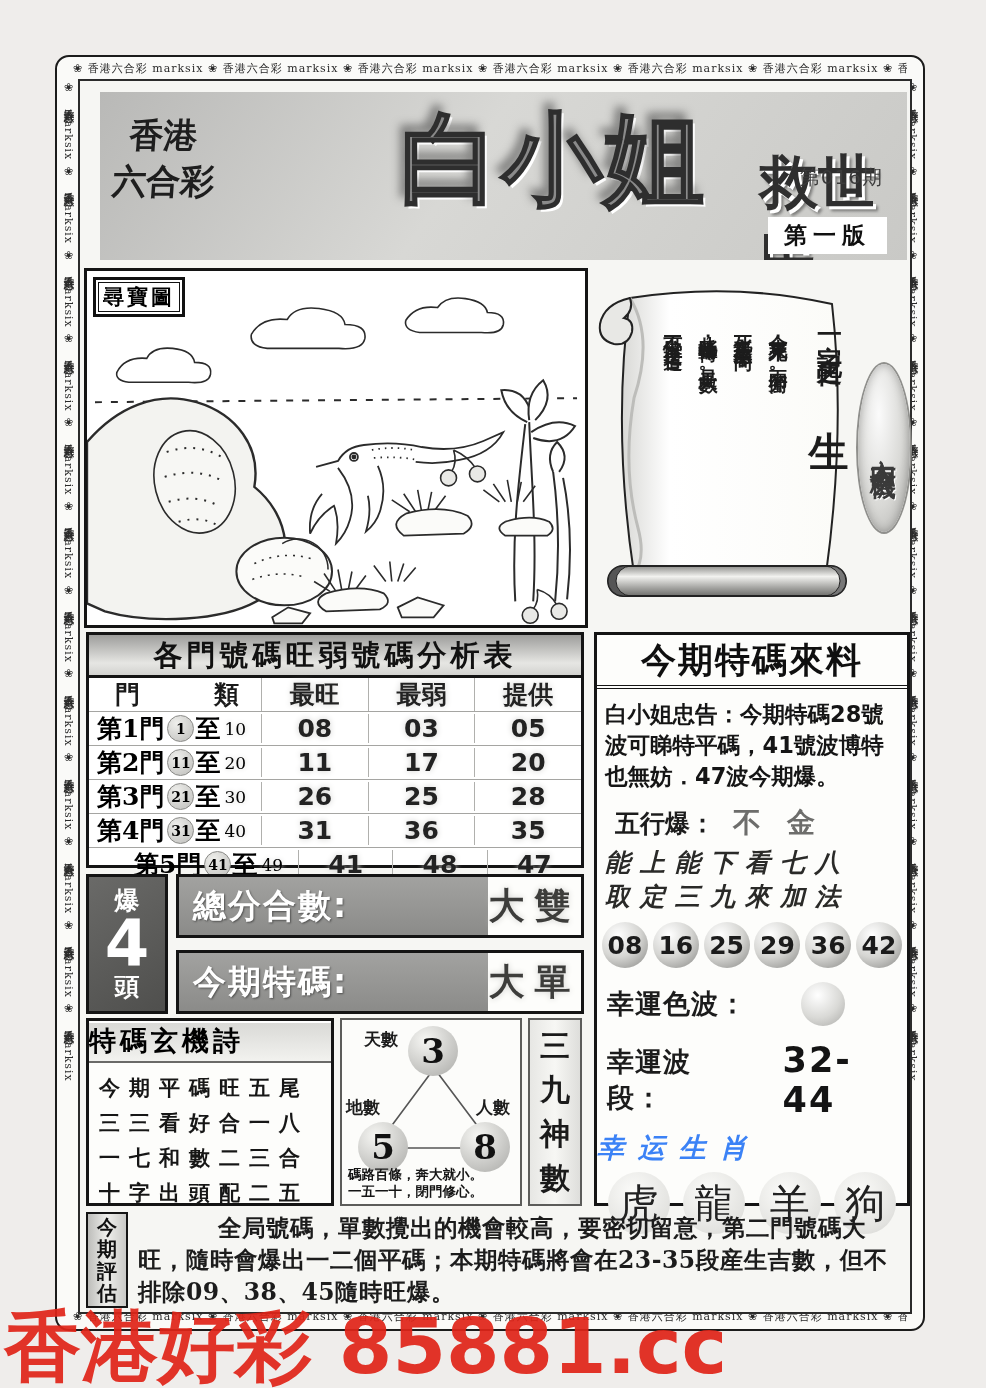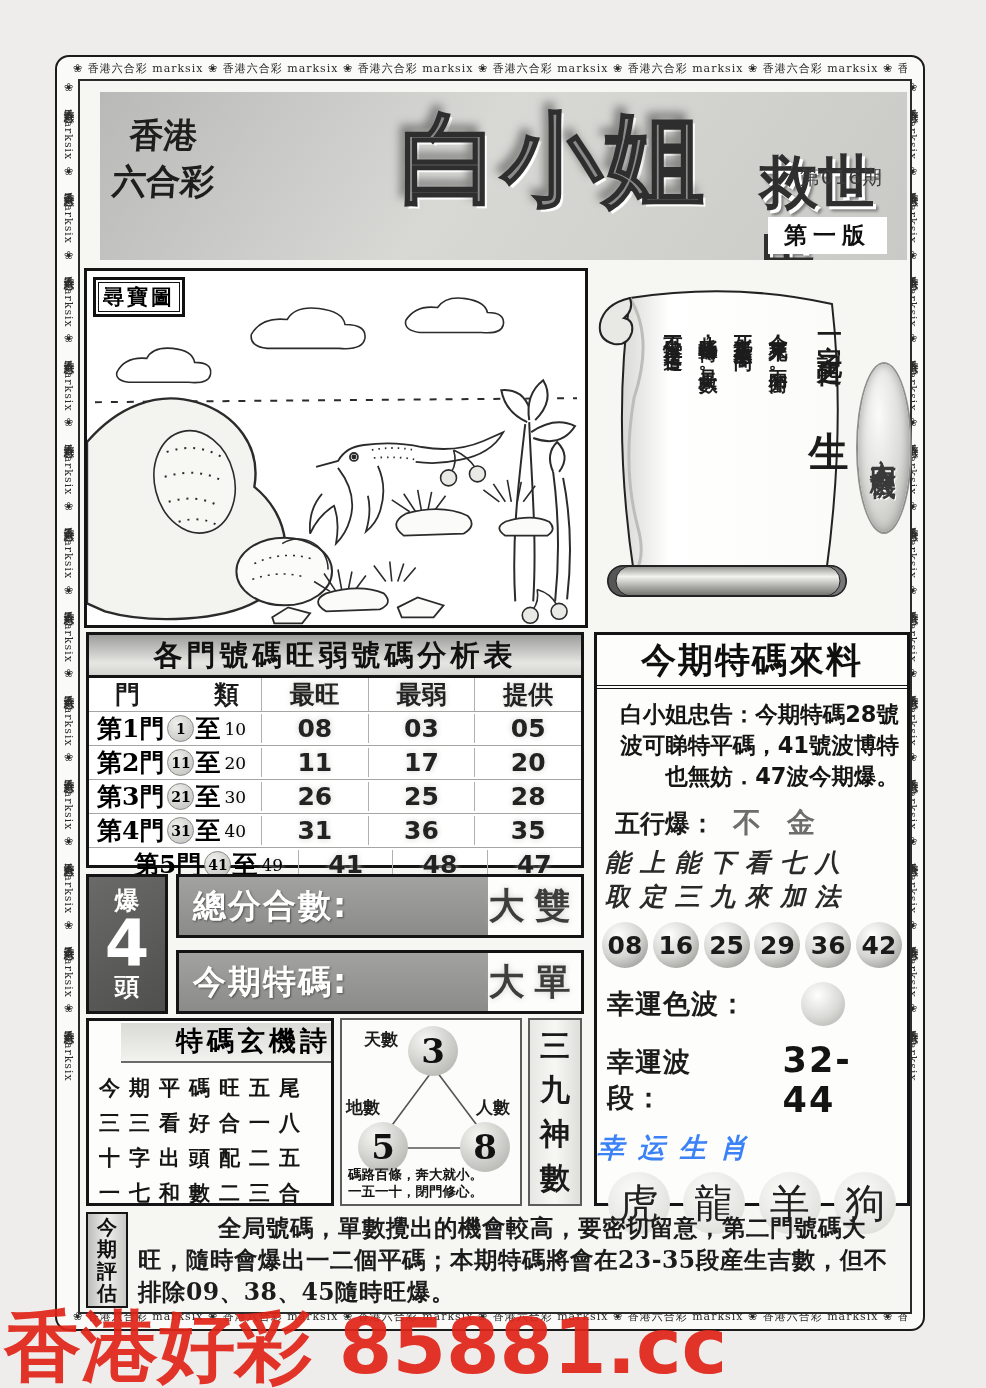--- a/index.html
+++ b/index.html
@@ -53,42 +53,42 @@
   .burst{position:absolute;left:86px;top:874px;width:498px;height:140px;display:flex;}
   .burst-block{width:82px;background:linear-gradient(145deg,#6a6a68,#4f4f4d);border:3px solid #141414;box-sizing:border-box;display:flex;flex-direction:column;align-items:center;justify-content:center;color:#fff;margin-right:8px;}
   .burst-block .b0,.burst-block .b2{font-size:25px;font-weight:900;line-height:26px;}
   .burst-block .b1{font-size:64px;font-weight:900;line-height:60px;}
   .burst-rows{flex:1;display:flex;flex-direction:column;justify-content:space-between;}
   .b-row{height:64px;display:flex;border:3px solid #141414;box-sizing:border-box;background:#fdfdfb;}
   .b-label{width:295px;background:linear-gradient(#a2a2a0,#8b8b89);color:#fff;font-size:33px;font-weight:900;display:flex;align-items:center;padding-left:14px;letter-spacing:2px;text-shadow:1px 1px 2px rgba(0,0,0,.45);}
   .b-value{flex:1;display:flex;align-items:center;justify-content:center;font-size:36px;font-weight:900;color:#3d3d3b;letter-spacing:10px;font-family:"DejaVu Serif",serif;text-shadow:0 0 6px #cfcfcc;}
   
   .poem{position:absolute;left:86px;top:1018px;width:248px;height:188px;border:3px solid #141414;box-sizing:border-box;background:#fdfdfb;}
-  .poem-title{height:40px;line-height:40px;text-align:right;font-size:27px;font-weight:900;letter-spacing:4px;background:linear-gradient(#d8d8d5,#f2f2ef);border-bottom:2px solid #6a6a68;box-shadow:0 2px 0 #fff inset;margin-left:32px;}
+  .poem-title{height:40px;line-height:40px;text-align:left;font-size:27px;font-weight:900;letter-spacing:4px;background:linear-gradient(#d8d8d5,#f2f2ef);border-bottom:2px solid #6a6a68;box-shadow:0 2px 0 #fff inset;}
   .poem-lines{padding:8px 6px 0 10px;}
   .poem-line{font-size:21px;font-weight:900;letter-spacing:9px;line-height:35px;white-space:nowrap;color:#161616;}
   
   .tri{position:absolute;left:340px;top:1018px;width:182px;height:188px;border:2px solid #5c5c5a;box-sizing:border-box;background:#fcfcfa;}
   .tri svg{position:absolute;left:0;top:0;}
   .tri-label{position:absolute;font-size:17px;font-weight:900;font-family:"DejaVu Serif",serif;color:#1d1d1d;}
   .tl-top{left:22px;top:8px;}
   .tl-left{left:4px;top:76px;}
   .tl-right{right:10px;top:76px;}
   .tri-circ{position:absolute;width:50px;height:50px;border-radius:50%;background:radial-gradient(circle at 35% 28%,#f6f6f3,#bdbdba 75%,#a8a8a5);display:flex;align-items:center;justify-content:center;font-size:34px;font-weight:900;font-family:"DejaVu Serif",serif;color:#111;}
   .tc-top{left:66px;top:6px;}
   .tc-left{left:16px;top:102px;}
   .tc-right{left:118px;top:102px;}
   .tri-cap{position:absolute;left:6px;bottom:4px;font-size:13.5px;font-weight:900;line-height:17px;white-space:nowrap;color:#141414;}
   
   .mystic{position:absolute;left:528px;top:1018px;width:54px;height:188px;border:2px solid #5c5c5a;box-sizing:border-box;background:linear-gradient(90deg,#e7e7e4,#f7f7f4 50%,#dededb);display:flex;flex-direction:column;align-items:center;justify-content:space-around;padding:4px 0;}
   .mystic span{font-size:30px;font-weight:bold;font-family:"DejaVu Serif",serif;color:#1a1a1a;}
   
   .special{position:absolute;left:594px;top:632px;width:316px;height:574px;border:3px solid #141414;box-sizing:border-box;background:#fdfdfb;}
   .sp-title{height:50px;line-height:50px;text-align:center;font-size:35px;font-weight:700;letter-spacing:2px;color:#0f0f0f;background:linear-gradient(#cdcdca,#ececе9 60%,#d8d8d5);border-bottom:4px double #141414;}
-  .sp-advice{padding:10px 8px 0 8px;font-size:22.5px;font-weight:900;line-height:31px;color:#151515;text-align:right;}
+  .sp-advice{padding:10px 8px 0 8px;font-size:22.5px;font-weight:900;line-height:31px;color:#151515;}
   .sp-wuxing{display:flex;align-items:baseline;padding:12px 8px 0 18px;}
   .wx-label{font-size:25px;font-weight:900;color:#1c1c1c;}
   .wx-value{font-size:28px;font-weight:900;color:#6d6d6b;letter-spacing:26px;margin-left:18px;font-family:"DejaVu Serif",serif;}
   .sp-verse{padding:4px 4px 0 8px;font-family:"DejaVu Serif",serif;font-style:italic;color:#2a2a28;}
   .sp-verse div{font-size:25px;font-weight:bold;letter-spacing:10px;line-height:34px;white-space:nowrap;}
   .balls{display:flex;justify-content:space-between;padding:8px 5px 0 5px;}
   .ball{width:46px;height:46px;border-radius:50%;background:radial-gradient(circle at 35% 28%,#ffffff,#d5d5d2 50%,#989895 88%);display:flex;align-items:center;justify-content:center;font-size:25px;font-weight:900;color:#1b1b1b;}
   .lucky-row{display:flex;align-items:center;padding:14px 8px 0 10px;}
   .lucky-label{font-size:27px;font-weight:900;color:#1c1c1c;letter-spacing:1px;}
   .color-ball{width:44px;height:44px;border-radius:50%;margin-left:54px;background:radial-gradient(circle at 38% 30%,#ffffff,#d9d9d6 55%,#a9a9a6);}
@@ -327,22 +327,22 @@
         <span class="b-value">大單</span>
       </div>
     </div>
   </div>
 
   <div class="poem">
     <div class="poem-title">特碼玄機詩</div>
     <div class="poem-lines">
       <div class="poem-line">今期平碼旺五尾</div>
       <div class="poem-line">三三看好合一八</div>
+      <div class="poem-line">一七和數二三合</div>
       <div class="poem-line">十字出頭配二五</div>
-      <div class="poem-line">一七和數二三合</div>
     </div>
   </div>
 
   <div class="tri">
     <svg width="182" height="188">
       <path d="M91 50 L45 112 M95 52 L140 112 M60 128 L122 128" stroke="#555" stroke-width="1.6" fill="none"></path>
     </svg>
     <span class="tri-label tl-top">天數</span>
     <span class="tri-label tl-left">地數</span>
     <span class="tri-label tl-right">人數</span>

